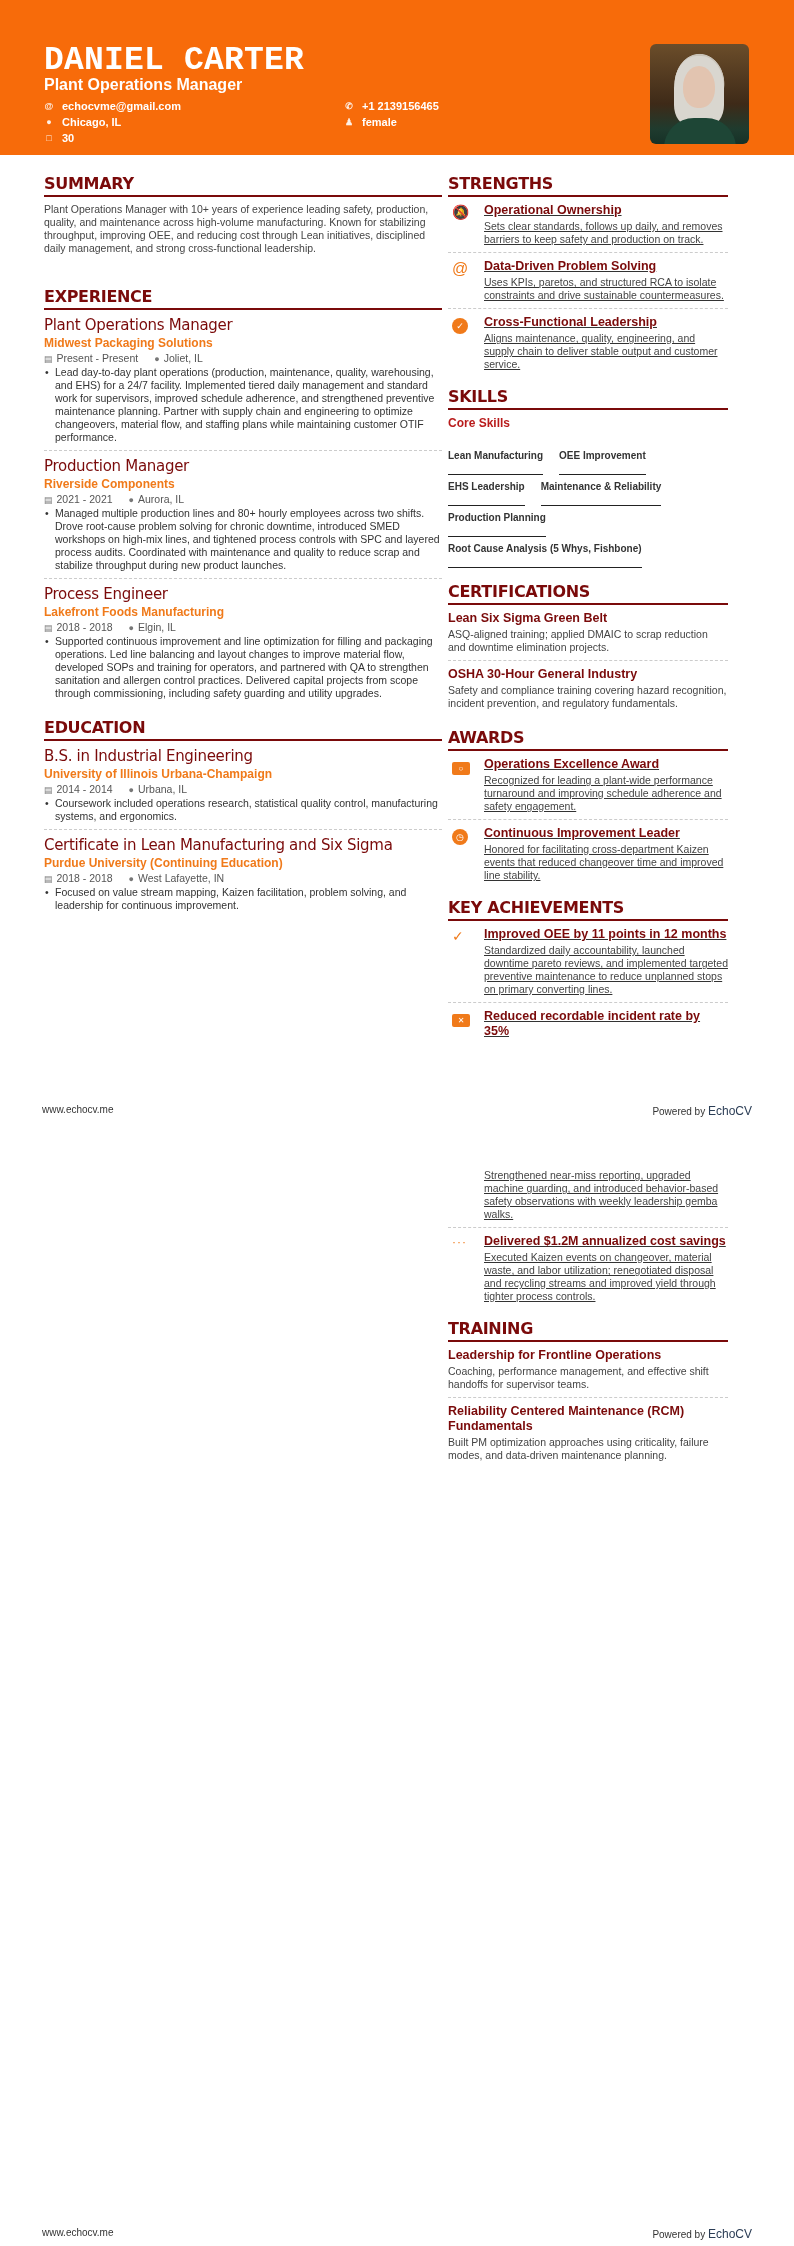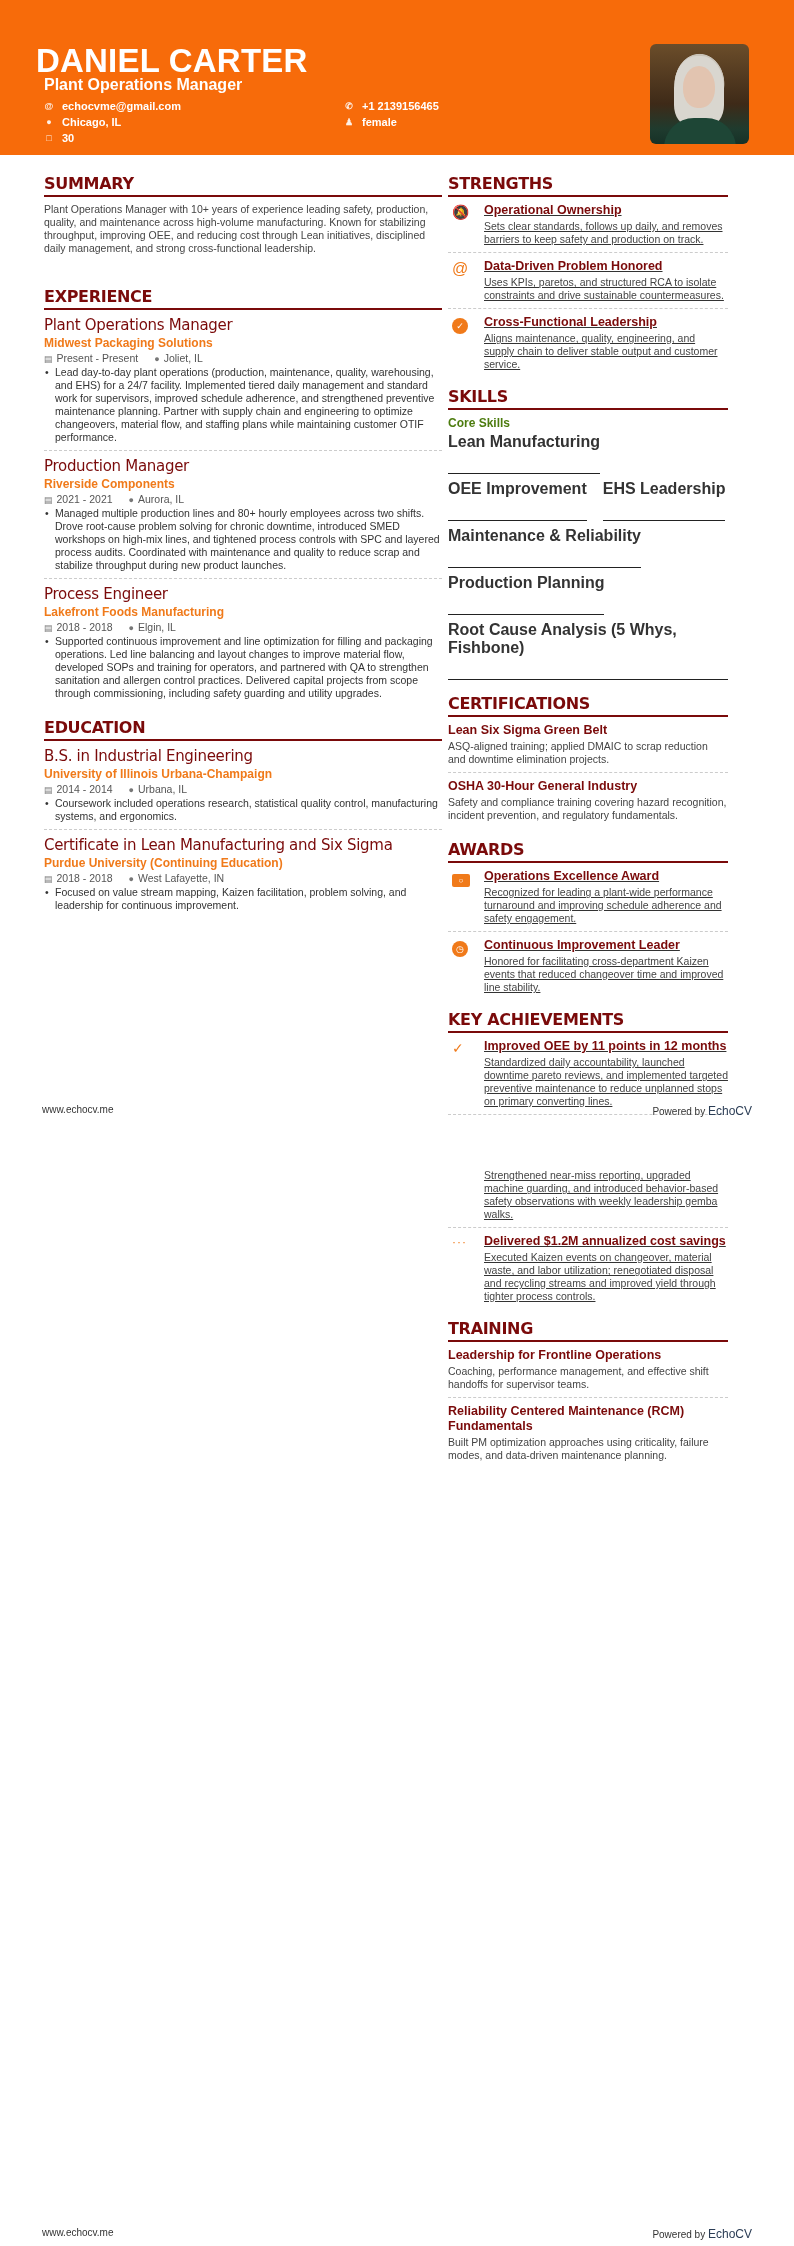--- a/index.html
+++ b/index.html
@@ -1,19 +1,19 @@
 <!DOCTYPE html>
 <html><head>
 <meta charset="utf-8">
 <style>
   * { box-sizing: border-box; margin: 0; padding: 0; }
   body { width: 794px; height: 2246px; background: #ffffff; font-family: "Liberation Sans", sans-serif; color: #333; position: relative; overflow: hidden; }
   .page { position: relative; width: 794px; height: 1123px; overflow: hidden; }
   .header { position: absolute; left: 0; top: 0; width: 794px; height: 155px; background: #f76b0a; color: #fff; }
-  .name { position: absolute; left: 36px; top: 42px; font-size: 33px; font-weight: bold; letter-spacing: 0.2px; font-family: Liberation Sans, sans-serif; text-align: right; }
+  .name { position: absolute; left: 44px; top: 42px; font-size: 33px; font-weight: bold; letter-spacing: 0.2px; font-family: Liberation Mono, monospace; text-align: right; }
   .jobtitle { position: absolute; left: 44px; top: 76px; font-size: 16px; font-weight: bold; }
   .contact { position: absolute; font-size: 11px; font-weight: bold; display: flex; align-items: center; gap: 8px; }
   .contact .ic { width: 10px; font-size: 9px; text-align: center; opacity: 0.9; }
   .photo { position: absolute; left: 650px; top: 44px; width: 99px; height: 100px; border-radius: 6px; overflow: hidden;
     background: radial-gradient(ellipse at 50% 40%, #e8d6c8 0 22%, #c9c3b8 23% 35%, transparent 36%), linear-gradient(180deg, #6b4d2a 0%, #3e2a18 60%, #1f3b2e 85%, #163127 100%); }
   .photo .face { position: absolute; left: 33px; top: 22px; width: 32px; height: 42px; border-radius: 50% 50% 45% 45%; background: #e2c4b0; }
   .photo .hair { position: absolute; left: 24px; top: 12px; width: 50px; height: 70px; border-radius: 45% 45% 30% 30%; background: #d9d6cf; }
   .photo .body { position: absolute; left: 14px; top: 74px; width: 72px; height: 30px; border-radius: 30px 30px 0 0; background: #1e4636; }
 
   .col-left { position: absolute; left: 44px; width: 398px; }
@@ -28,23 +28,23 @@
   .entry-meta span.ic { font-size: 9px; color: #777; margin-right: 4px; }
   .bullet { font-size: 10.5px; line-height: 13px; color: #333; padding-left: 11px; position: relative; }
   .bullet::before { content: "•"; position: absolute; left: 1px; top: 0; }
 
   .ritem { display: flex; padding-bottom: 6px; margin-bottom: 6px; border-bottom: 1px dashed #ccc; }
   .ritem:last-child { border-bottom: none; }
   .ritem .ric { width: 36px; flex: 0 0 36px; color: #f07a1a; font-size: 14px; padding-top: 1px; padding-left: 4px; }
   .ritem .rbody { flex: 1; text-decoration: underline; }
   .rtitle { font-size: 12.5px; font-weight: bold; color: #7a0a0a; line-height: 15px; margin-bottom: 2px; }
   .rdesc { font-size: 10.5px; line-height: 13px; color: #444; }
-  .skills-sub { font-size: 12px; font-weight: bold; color: #4d7c0f; margin-bottom: 3px; }
+  .skills-sub { font-size: 12px; font-weight: bold; color: #b91c1c; margin-bottom: 20px; }
   .skill-tags { display: flex; flex-wrap: wrap; column-gap: 16px; row-gap: 2px; }
-  .skill-tag { font-size: 16px; font-weight: bold; color: #333; padding-bottom: 22px; border-bottom: 1px solid #222; margin-bottom: 4px; }
+  .skill-tag { font-size: 10px; font-weight: bold; color: #333; padding-bottom: 13px; border-bottom: 1px solid #222; margin-bottom: 4px; }
   .cert { padding-bottom: 6px; margin-bottom: 6px; border-bottom: 1px dashed #ccc; }
   .cert:last-child { border-bottom: none; }
 
   .footer { position: absolute; top: 1104px; left: 42px; width: 710px; display: flex; justify-content: space-between; font-size: 10px; color: #333; }
   .footer .brand { font-size: 12px; color: #2b3d55; }
   .bubble { display: inline-block; width: 16px; height: 16px; border-radius: 50%; background: #f07a1a; color: #fff; font-size: 9px; text-align: center; line-height: 16px; }
   .box { display: inline-block; width: 18px; height: 13px; border-radius: 2px; background: #f07a1a; color: #fff; font-size: 8px; text-align: center; line-height: 13px; }
 </style>
 </head>
 <body>
@@ -148,21 +148,21 @@
       <div class="ritem">
         <div class="ric">🔕</div>
         <div class="rbody">
           <div class="rtitle">Operational Ownership</div>
           <div class="rdesc">Sets clear standards, follows up daily, and removes barriers to keep safety and production on track.</div>
         </div>
       </div>
       <div class="ritem">
         <div class="ric" style="font-size:16px;">@</div>
         <div class="rbody">
-          <div class="rtitle">Data-Driven Problem Honored</div>
+          <div class="rtitle">Data-Driven Problem Solving</div>
           <div class="rdesc">Uses KPIs, paretos, and structured RCA to isolate constraints and drive sustainable countermeasures.</div>
         </div>
       </div>
       <div class="ritem">
         <div class="ric"><span class="bubble">✓</span></div>
         <div class="rbody">
           <div class="rtitle">Cross-Functional Leadership</div>
           <div class="rdesc">Aligns maintenance, quality, engineering, and supply chain to deliver stable output and customer service.</div>
         </div>
       </div>

